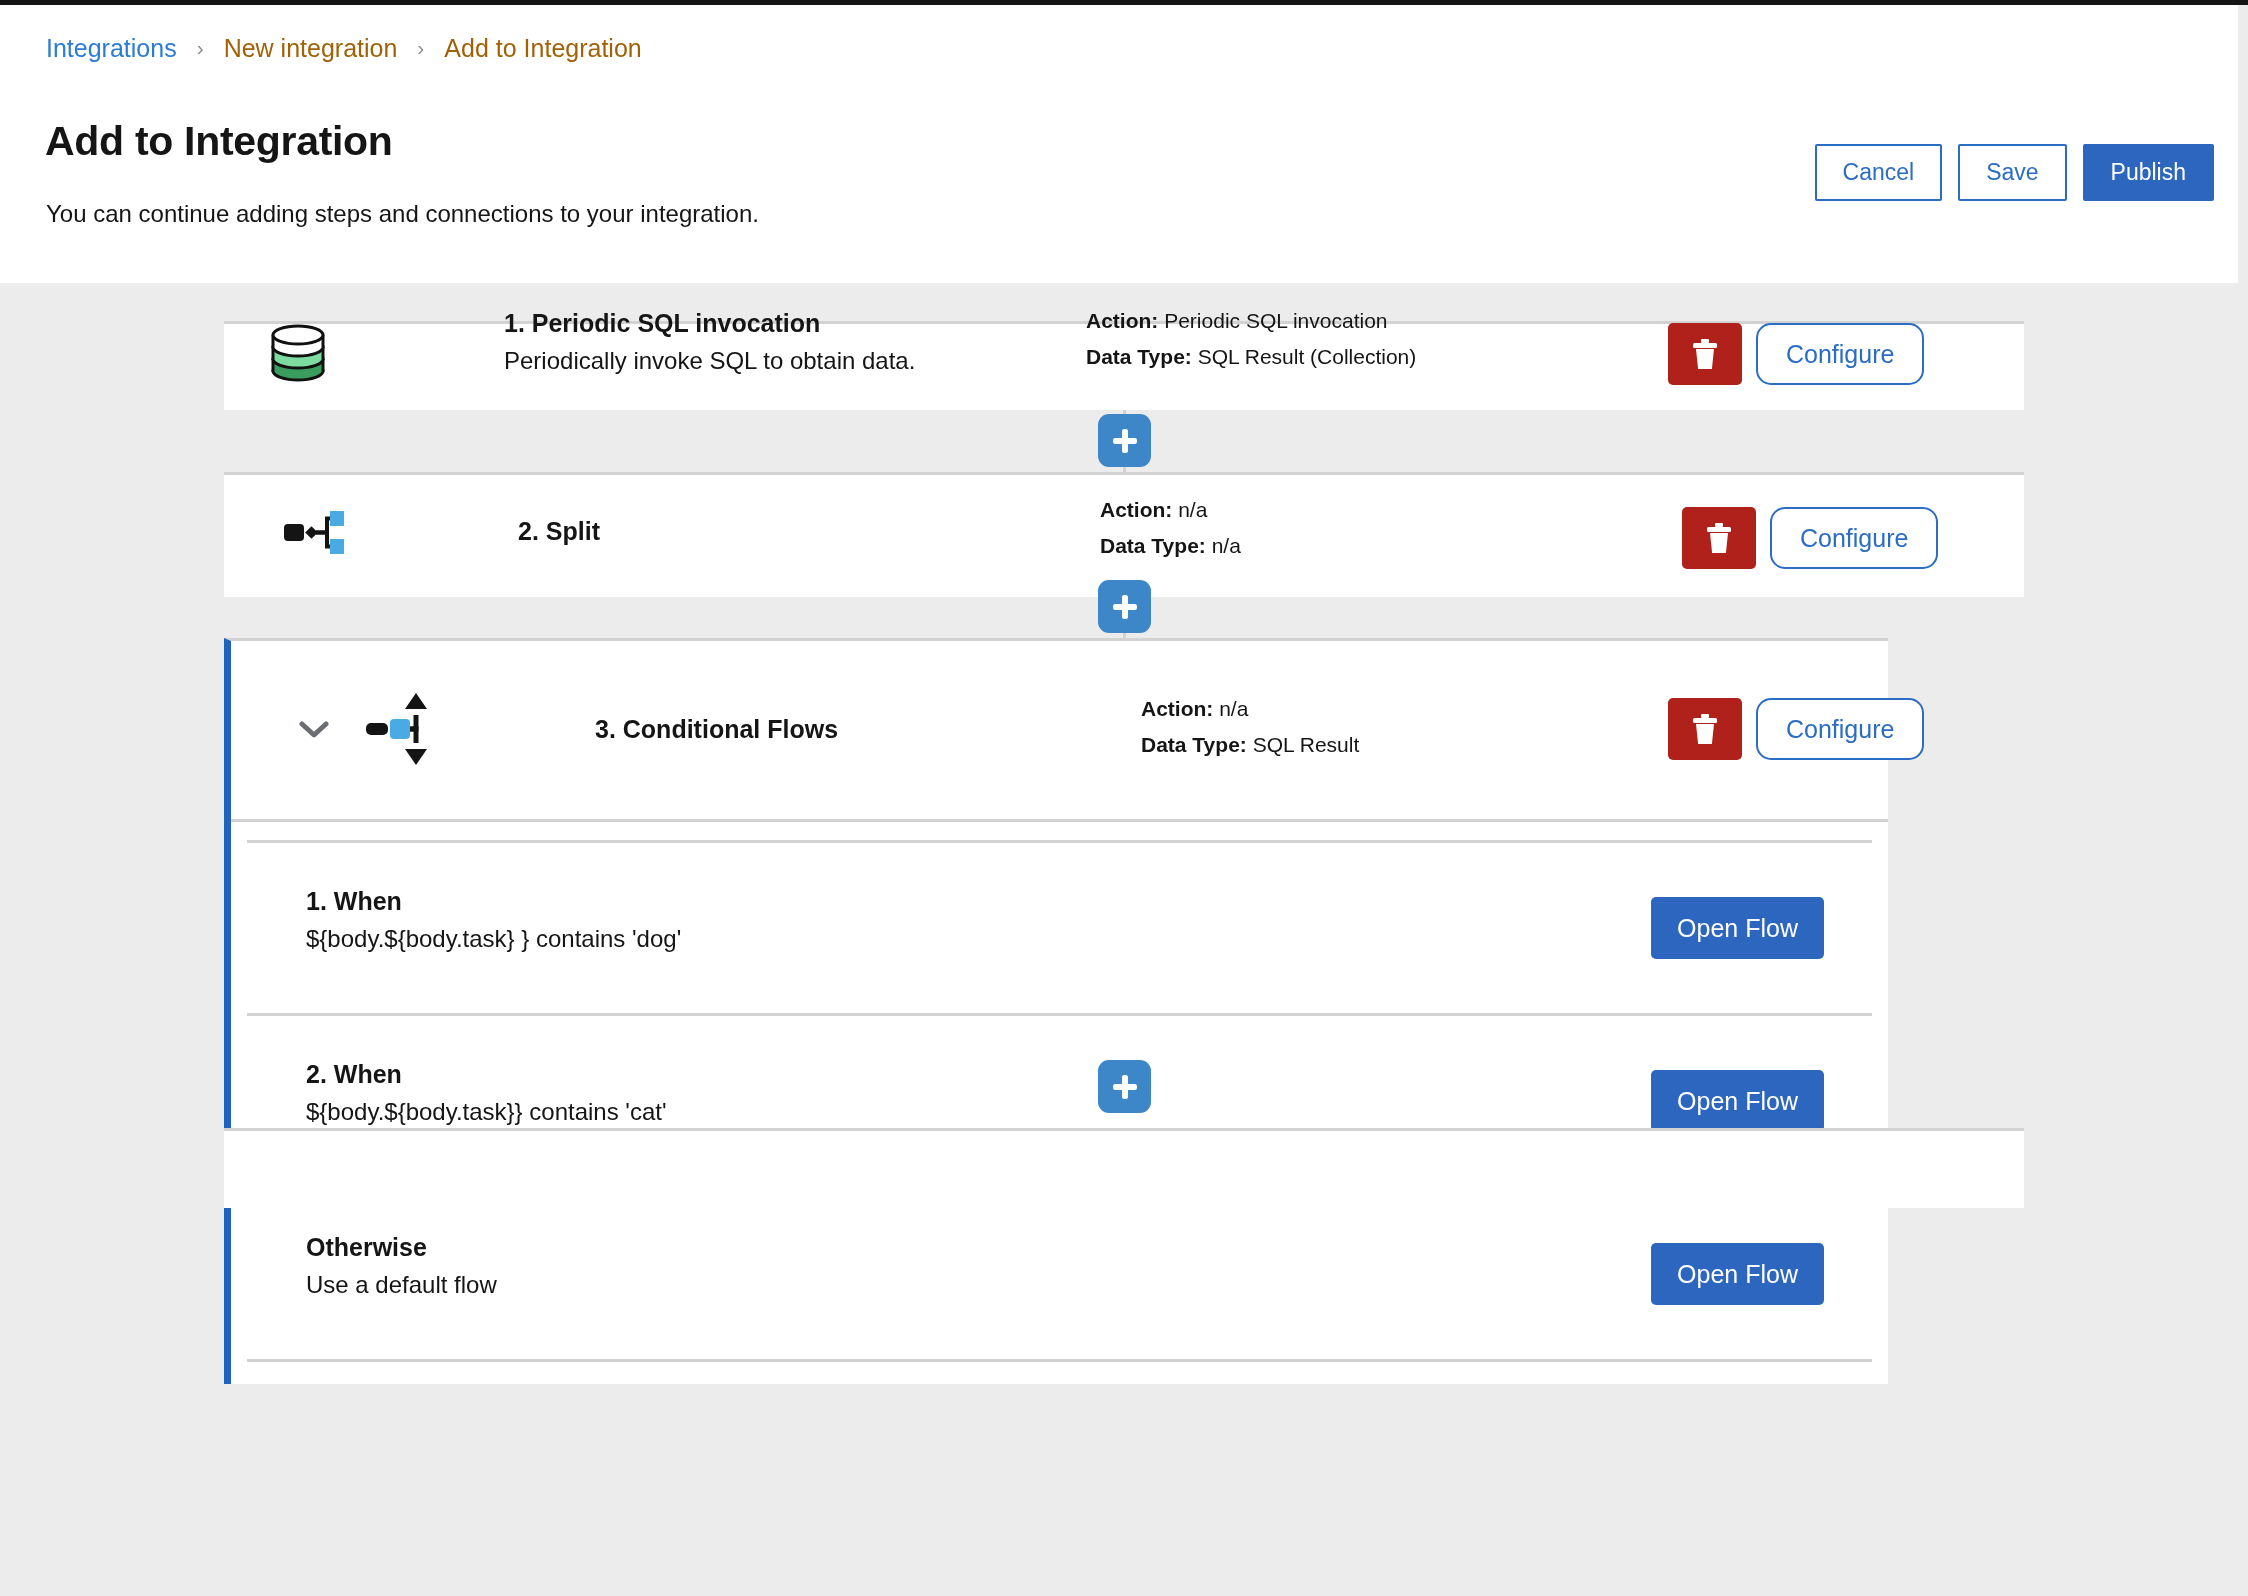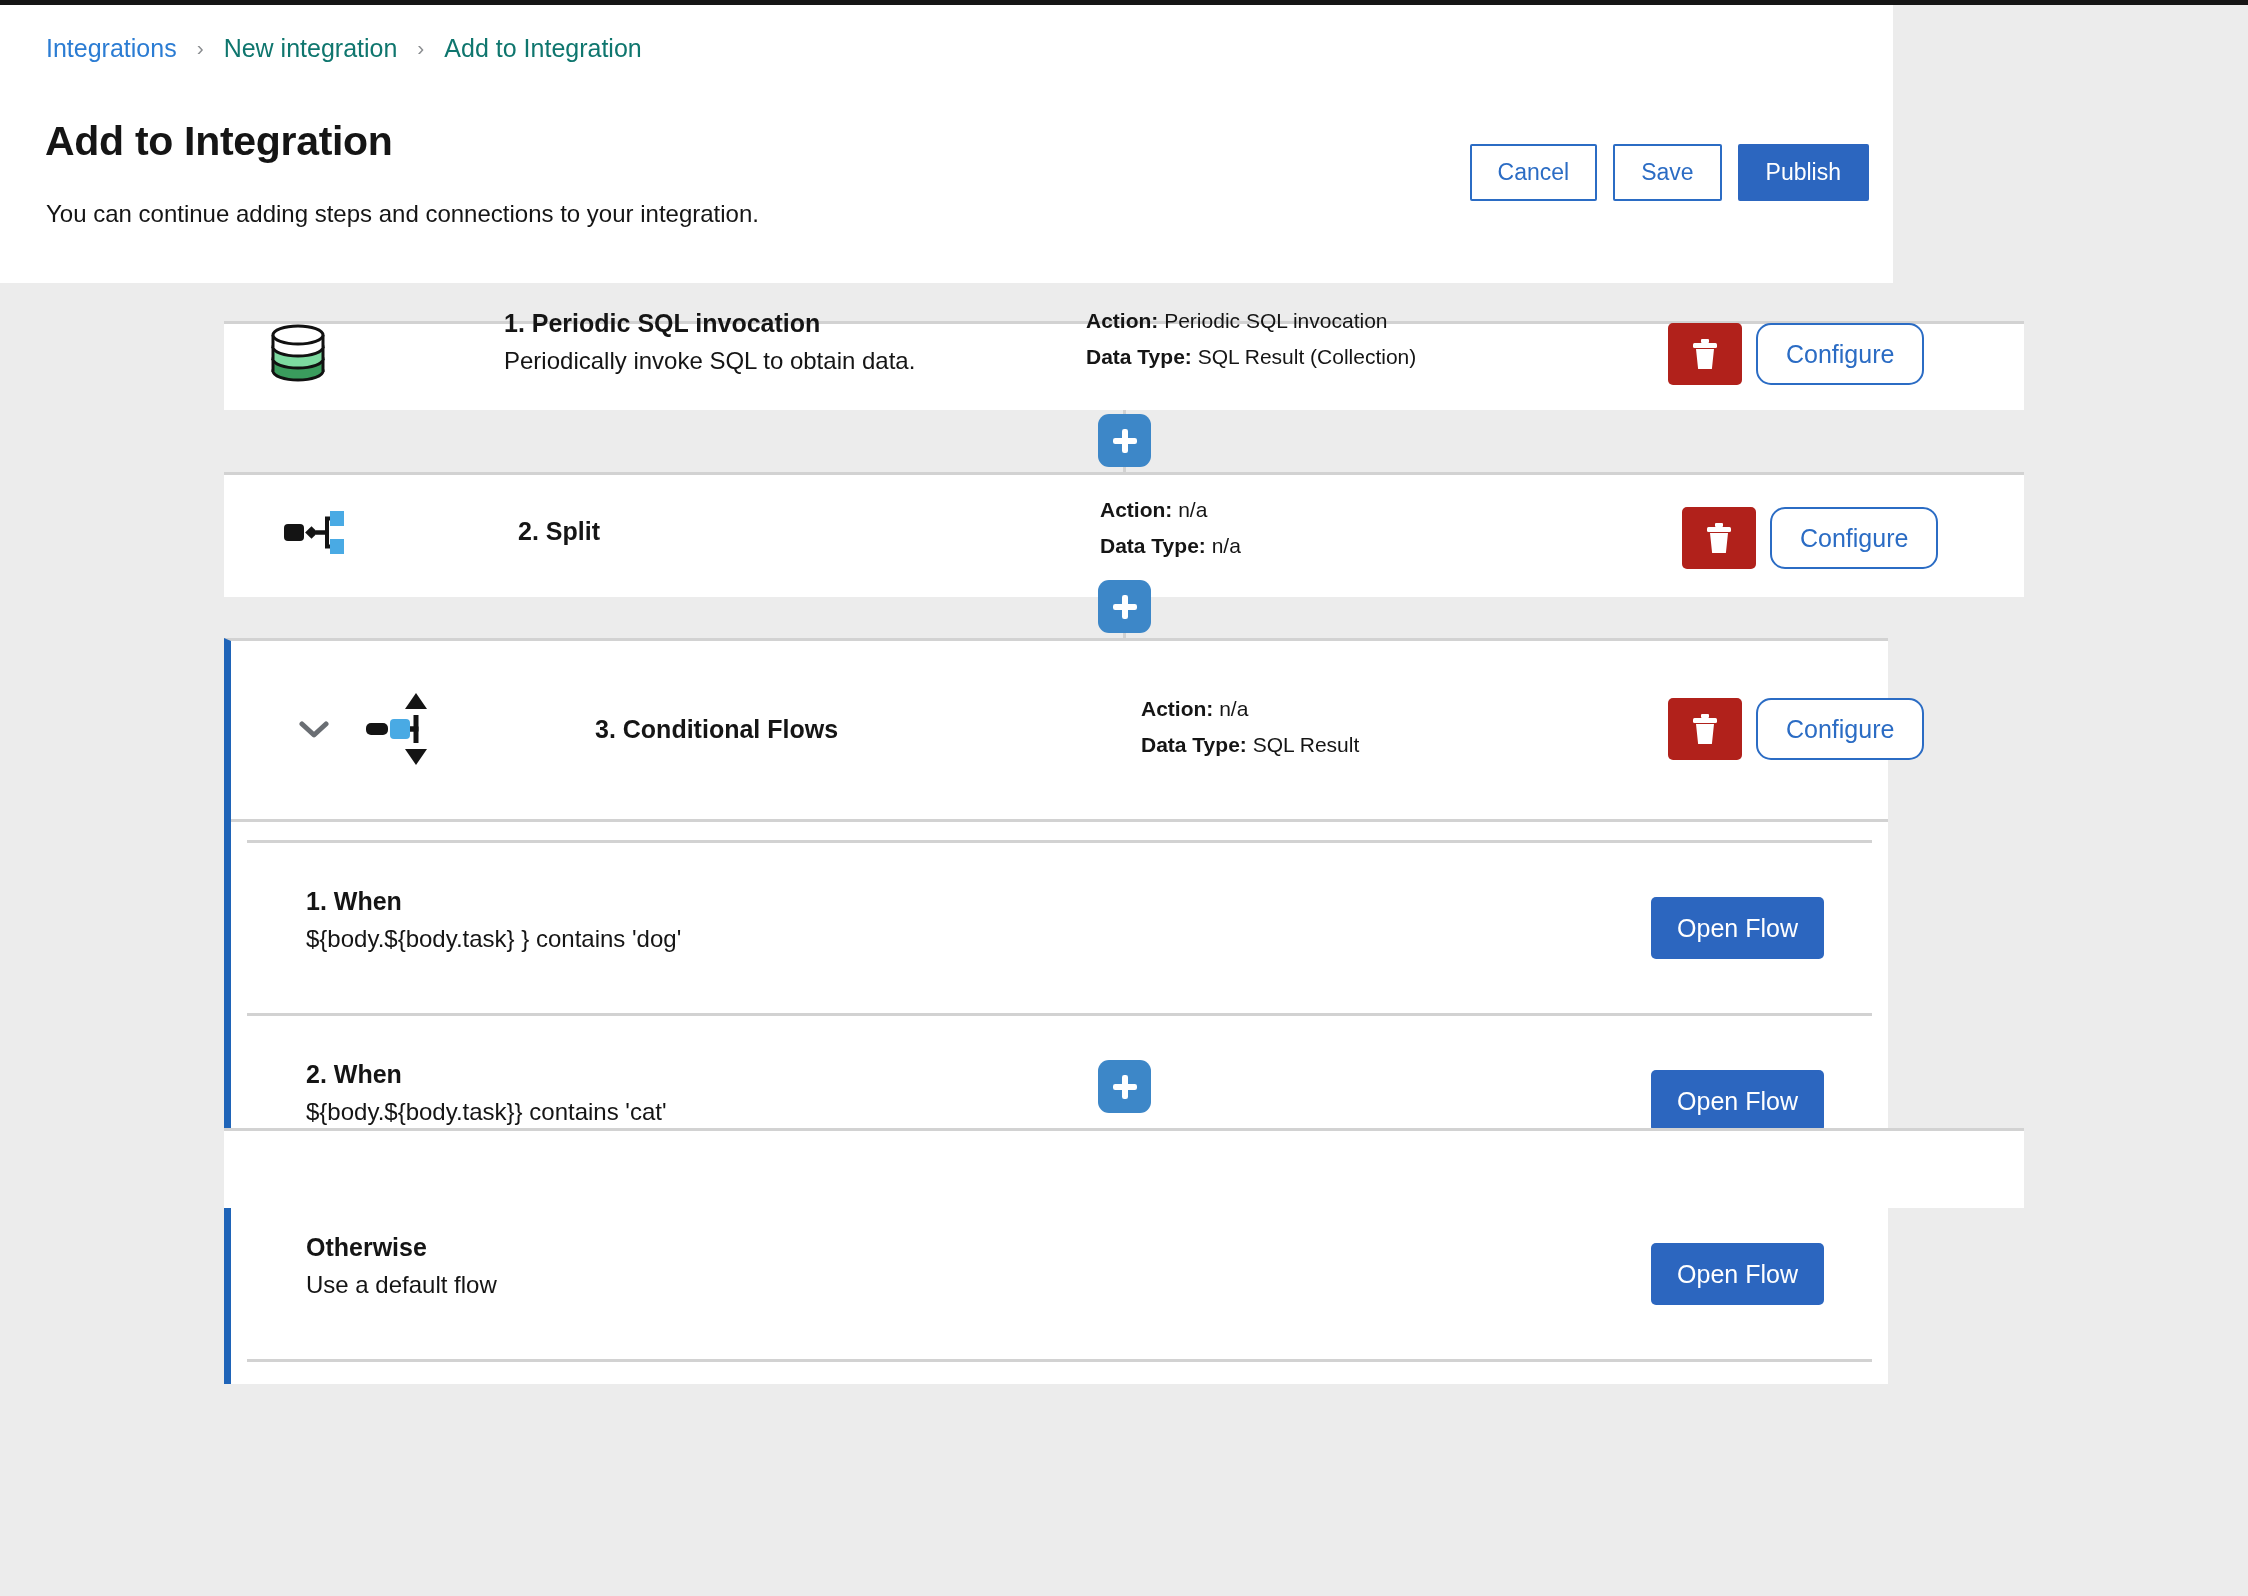--- a/index.html
+++ b/index.html
@@ -8,32 +8,32 @@
     margin: 0; padding: 0;
     width: 2248px; height: 1596px;
     background: #ececec;
     font-family: "Liberation Sans", sans-serif;
     overflow: hidden;
   }
   .page { position: relative; width: 2248px; height: 1596px; background: #ececec; }
 
   
   .topbar {
-    position: absolute; top: 0; left: 0; width: 1893px; height: 283px;
+    position: absolute; top: 0; left: 0; width: 2238px; height: 283px;
     background: #ffffff;
   }
   .topbar-rule { position:absolute; top:0; left:0; width:2248px; height:5px; background:#151515; }
 
   .breadcrumb {
     position: absolute; left: 46px; top: 33px;
     display: flex; align-items: center; gap: 0;
     font-size: 25px; line-height: 30px;
   }
   .crumb-link { color: #2b7cd3; cursor: pointer; white-space: nowrap; }
-  .crumb-text { color: #0f766e; white-space: nowrap; }
+  .crumb-text { color: #a16207; white-space: nowrap; }
   .crumb-sep {
     color: #8a8d90; font-size: 21px; margin: 0 20px; user-select: none;
   }
 
   .page-title {
     position: absolute; left: 45px; top: 118px;
     font-size: 41px; font-weight: bold; color: #151515;
     letter-spacing: -0.3px; white-space: nowrap;
   }
   .page-subtitle {

